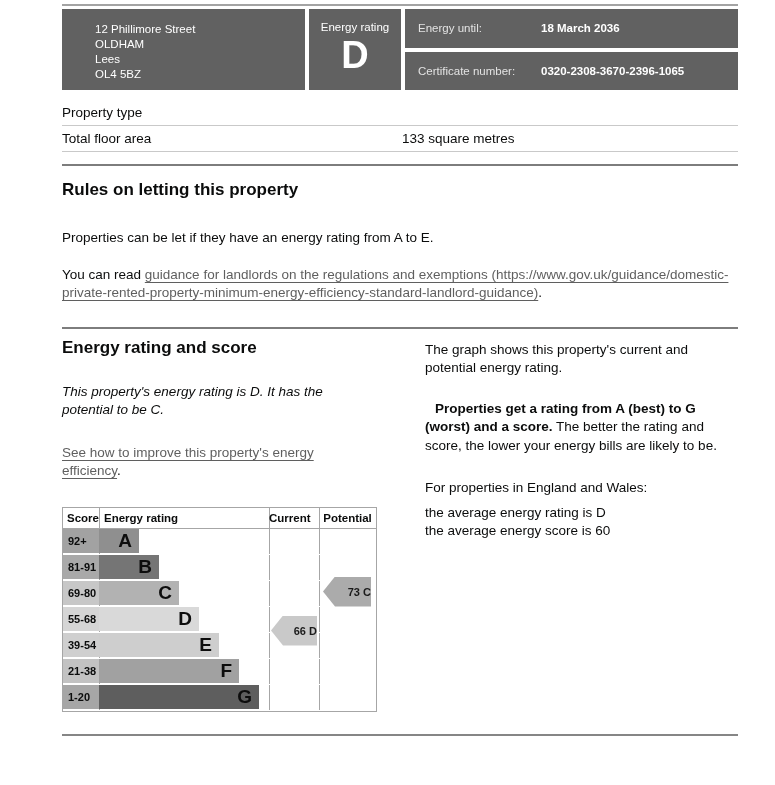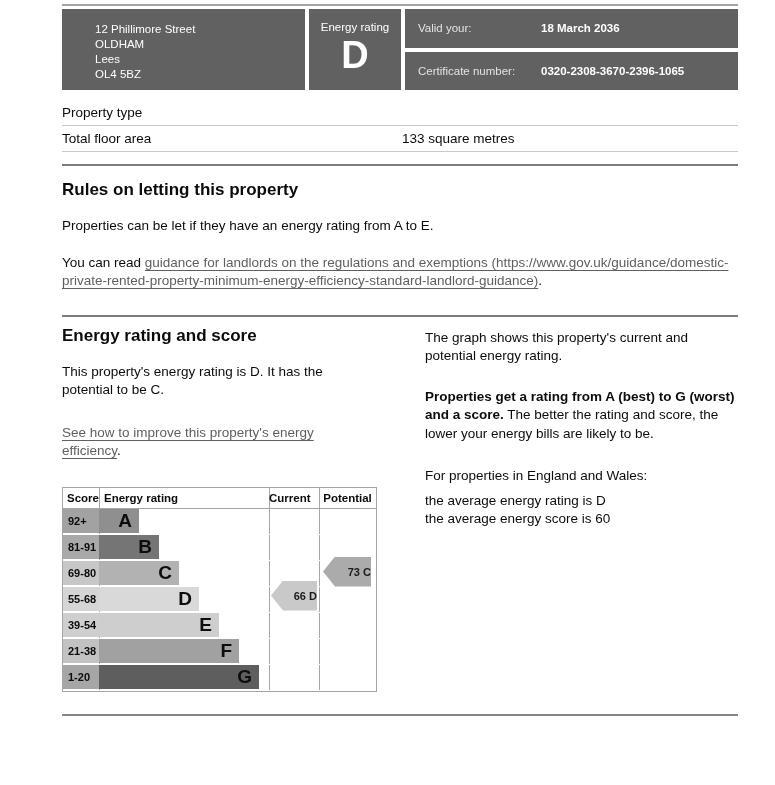--- a/index.html
+++ b/index.html
@@ -28,36 +28,36 @@
   .meta-box .mvalue{font-weight:bold;}
 
   
   .prop-table{margin-top:10px;font-size:13.5px;}
   .prop-row{height:25px;line-height:25px;display:flex;border-bottom:1px solid #c9c9c9;}
   .prop-row .plabel{width:340px;}
 
   h2{font-size:17px;line-height:22px;margin:0;font-weight:bold;color:#0b0c0c;}
   .rules-h2{margin-top:13px;}
   p{margin:0;font-size:13.5px;line-height:18.5px;}
-  .p-rules1{margin-top:16px;}
+  .p-rules1{margin-top:28px;}
   .p-rules2{margin-top:18px;}
   a,.link{color:#5f5f5f;text-decoration:underline;text-underline-offset:3px;cursor:pointer;}
 
   
   .columns{margin-top:8px;display:flex;}
   .col-left{width:348px;}
   .col-right{flex:1;padding-left:15px;box-sizing:border-box;}
-  .col-left .summary{margin-top:16px;width:295px;}
+  .col-left .summary{margin-top:24px;width:295px;font-style:italic;}
   .col-left .improve{margin-top:24px;width:300px;display:inline-block;}
   .col-right .graph-intro{margin-top:4px;width:300px;}
   .col-right .ratings-p{margin-top:22px;}
   .col-right .ew{margin-top:24px;}
   .col-right .avg{margin-top:6px;}
   .avg span{display:block;}
-  b{font-weight:bold;}
+  b{font-weight:bold;margin-left:10px;}
 
   
   .epc{margin-top:26px;width:313px;border:1px solid #a6a6a6;position:relative;background:#fff;}
   .epc-vline{position:absolute;top:0;bottom:0;width:1px;background:#a6a6a6;z-index:0;}
   .epc-header{height:20px;border-bottom:1px solid #a6a6a6;display:flex;align-items:center;
               font-weight:bold;font-size:11.5px;position:relative;z-index:1;}
   .h-score{width:36px;text-align:right;}
   .h-rating{width:170px;padding-left:5px;box-sizing:border-box;}
   .h-current{width:50px;text-align:left;}
   .h-potential{flex:1;text-align:center;}
@@ -86,21 +86,21 @@
         <span style="display:block">OLDHAM</span>
         <span style="display:block">Lees</span>
         <span style="display:block">OL4 5BZ</span>
       </div>
       <div class="rating-box">
         <span class="lbl">Energy rating</span>
         <span class="big">D</span>
       </div>
       <div class="meta-col">
         <div class="meta-box">
-          <span class="mlabel">Valid your:</span>
+          <span class="mlabel">Energy until:</span>
           <span class="mvalue">18 March 2036</span>
         </div>
         <div class="meta-box">
           <span class="mlabel">Certificate number:</span>
           <span class="mvalue">0320-2308-3670-2396-1065</span>
         </div>
       </div>
     </div>
 
     <div class="prop-table">
@@ -160,21 +160,21 @@
                 <div class="epc-bar" style="width: 120px; background: rgb(206, 206, 206);">E</div>
               </div>
               <div class="epc-row">
                 <div class="epc-score-cell" style="background: rgb(194, 194, 194);">21-38</div>
                 <div class="epc-bar" style="width: 140px; background: rgb(161, 161, 161);">F</div>
               </div>
               <div class="epc-row">
                 <div class="epc-score-cell" style="background: rgb(166, 166, 166);">1-20</div>
                 <div class="epc-bar" style="width: 160px; background: rgb(94, 94, 94);">G</div>
               </div>
-              <div class="epc-arrow" style="background: rgb(201, 201, 201); top: 72px; left: 208px; width: 46px;">66 D</div>
+              <div class="epc-arrow" style="background: rgb(201, 201, 201); top: 87px; left: 208px; width: 46px;">66 D</div>
               <div class="epc-arrow" style="background: rgb(171, 171, 171); top: 48px; left: 260px; width: 48px;">73 C</div>
             </div>
         </div>
       </div>
 
       <div class="col-right">
         <p class="graph-intro">The graph shows this property's current and potential energy rating.</p>
         <p class="ratings-p"><b>Properties get a rating from A (best) to G (worst) and a score.</b><span> The better the rating and score, the lower your energy bills are likely to be.</span></p>
         <p class="ew">For properties in England and Wales:</p>
         <p class="avg">

